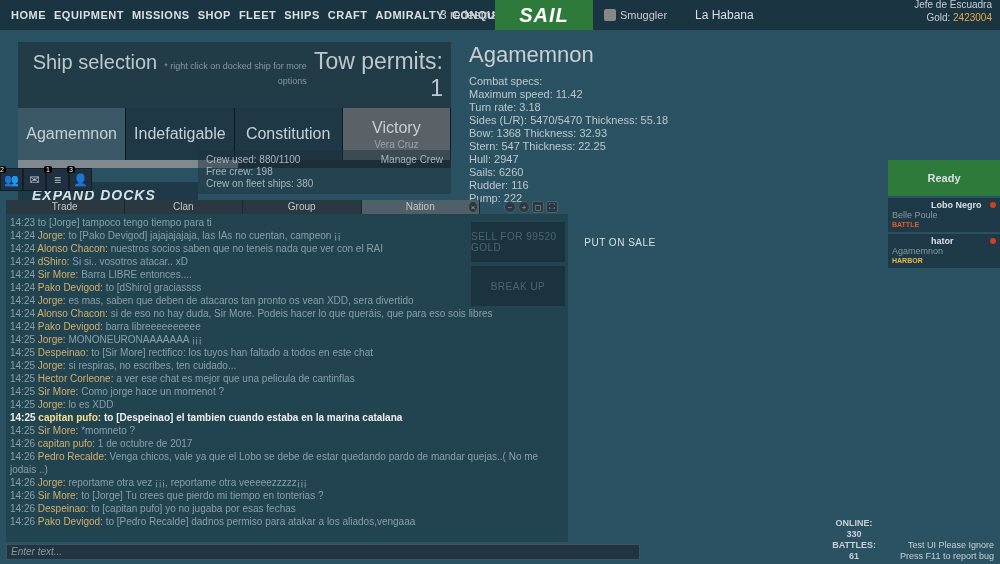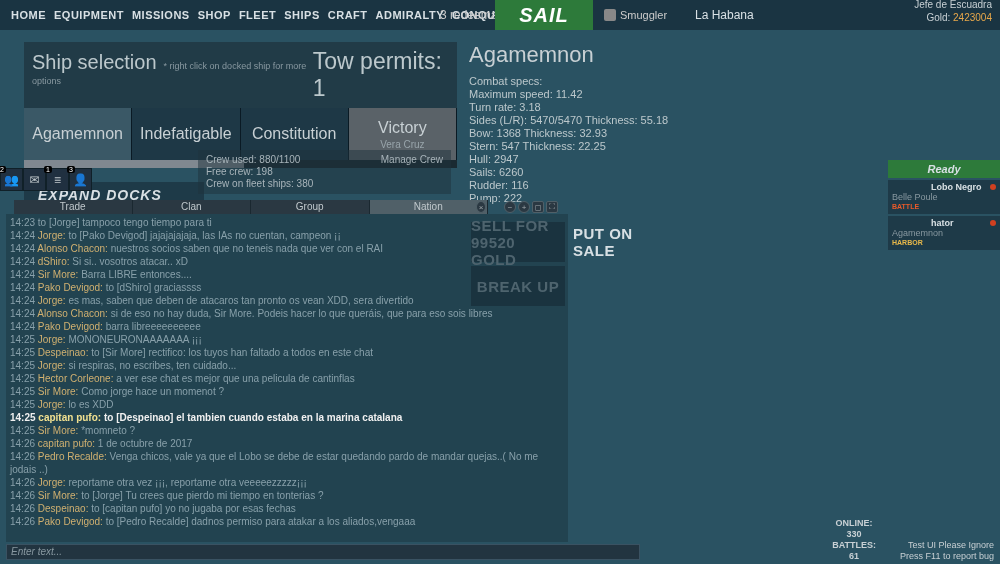--- a/index.html
+++ b/index.html
@@ -11,21 +11,21 @@
   .nav span { padding: 0 3px; cursor: pointer; color: #d8e0e4; }
   .redeem { position: absolute; left: 440px; color: #ccc; font-size: 12px; }
   .sail-btn { position: absolute; left: 495px; width: 98px; height: 30px; background: #2d7a3a; color: #fff; font-size: 20px; font-weight: bold; font-style: italic; display: flex; align-items: center; justify-content: center; letter-spacing: 1px; cursor: pointer; }
   .smuggler { position: absolute; left: 604px; display: flex; align-items: center; gap: 4px; color: #ccc; font-size: 11px; }
   .smuggler-box { width: 12px; height: 12px; background: #888; border-radius: 2px; }
   .port-name { position: absolute; left: 695px; color: #d8e0e4; font-size: 12px; }
   .player-info { position: absolute; right: 8px; top: -2px; text-align: right; font-size: 10px; line-height: 13px; }
   .gold { color: #e8a84a; }
   
   
-  .ship-panel { position: absolute; left: 24px; top: 42px; width: 433px; }
+  .ship-panel { position: absolute; left: 18px; top: 42px; width: 433px; text-align: right; }
   .panel-header { background: rgba(30,50,60,0.7); padding: 6px 8px; display: flex; align-items: baseline; justify-content: space-between; }
   .panel-title { font-size: 20px; color: #bcc8cc; font-weight: 300; }
   .panel-hint { font-size: 9px; color: #8898a0; margin-left: 4px; }
   .panel-right { font-size: 23px; color: #bcc8cc; font-weight: 300; }
   
   .ship-tabs { display: flex; height: 52px; }
   .ship-tab { flex: 1; background: #1e3846; display: flex; flex-direction: column; align-items: center; justify-content: center; border-right: 1px solid #0a1a24; cursor: pointer; }
   .ship-tab.active { background: #3a5866; }
   .ship-tab.gray { background: #5a6268; }
   .ship-name { font-size: 16px; color: #c8d0d4; font-weight: 300; }
@@ -38,40 +38,40 @@
   .crew-panel { position: absolute; left: 198px; top: 150px; width: 253px; background: rgba(30,50,60,0.5); padding: 4px 8px; font-size: 10px; line-height: 12px; color: #a8b4ba; }
   .crew-panel .manage { float: right; color: #a8b4ba; cursor: pointer; font-size: 10px; }
   
   
   .details { position: absolute; left: 469px; top: 48px; font-size: 11px; line-height: 13px; color: #bcc8cc; }
   .details-title { font-size: 22px; color: #c8d0d4; font-weight: 300; margin-bottom: 14px; }
   
   
   .ship-actions { position: absolute; left: 471px; top: 222px; }
   .action-col { display: flex; flex-direction: column; gap: 4px; }
-  .action-btn { width: 94px; height: 40px; background: #1e3a48; color: #6e8490; font-size: 15px; font-weight: bold; display: flex; align-items: center; justify-content: center; letter-spacing: 0.5px; cursor: pointer; }
+  .action-btn { width: 94px; height: 40px; background: #1e3a48; color: #6e8490; font-size: 10px; font-weight: normal; display: flex; align-items: center; justify-content: center; letter-spacing: 0.5px; cursor: pointer; }
   .action-btn.lit { background: #2a5262; color: #d8e0e4; position: absolute; left: 102px; top: 0; }
   
   
   .fleet { position: absolute; right: 0; top: 160px; width: 112px; }
-  .ready-btn { height: 18px; background: #2d7a3a; color: #d8e0e4; font-size: 11px; font-weight: bold; font-style: italic; display: flex; align-items: center; justify-content: center; margin-bottom: 2px; cursor: pointer; }
+  .ready-btn { height: 36px; background: #2d7a3a; color: #d8e0e4; font-size: 11px; font-weight: bold; display: flex; align-items: center; justify-content: center; margin-bottom: 2px; cursor: pointer; }
   .fleet-item { background: #1e3a48; padding: 2px 4px; margin-bottom: 2px; font-size: 9px; line-height: 10px; position: relative; }
   .fleet-item .dot { position: absolute; right: 4px; top: 4px; width: 6px; height: 6px; border-radius: 50%; }
   .fleet-item .pname { color: #d8e0e4; font-weight: bold; padding-left: 39px; }
   .fleet-item .psub { color: #8898a0; }
   .status-battle { color: #e85a2a; font-size: 7px; font-weight: bold; }
   .status-harbor { color: #e8b84a; font-size: 7px; font-weight: bold; }
   
   
   .sidetool { position: absolute; left: 0; top: 168px; display: flex; background: #102028; }
   .tool { width: 21px; height: 21px; background: #203040; margin: 1px; display: flex; align-items: center; justify-content: center; font-size: 12px; color: #c0c8cc; position: relative; cursor: pointer; }
   .tool .badge { position: absolute; top: -3px; left: -3px; font-size: 7px; background: #000; color: #fff; padding: 0 2px; border-radius: 2px; }
   
   
-  .chat-tabs { position: absolute; left: 14px; top: 200px; width: 474px; height: 14px; display: flex; background: #2a3842; }
+  .chat-tabs { position: absolute; left: 6px; top: 200px; width: 474px; height: 14px; display: flex; background: #2a3842; }
   .chat-tab { flex: 1; text-align: center; font-size: 10px; color: #c0c8cc; line-height: 14px; cursor: pointer; border-right: 1px solid #1a2830; }
   .chat-tab.active { background: #506068; }
   .chat-ctrl { position: absolute; right: 2px; display: flex; gap: 1px; }
   .cbtn { width: 12px; height: 12px; background: #2a3842; border: 1px solid #506068; border-radius: 50%; font-size: 8px; color: #a0a8ac; display: flex; align-items: center; justify-content: center; cursor: pointer; }
   .cbtn.sq { border-radius: 2px; }
   
   
   .chat-body { position: absolute; left: 6px; top: 214px; width: 562px; bottom: 22px; overflow: hidden; background: rgba(20,40,50,0.35); font-family: 'Courier New', monospace; font-size: 10px; line-height: 13px; color: #88a0aa; padding: 2px 4px; }
   .chat-body .ts { color: #88a0aa; }
   .chat-body .nm { color: #d0b070; }

